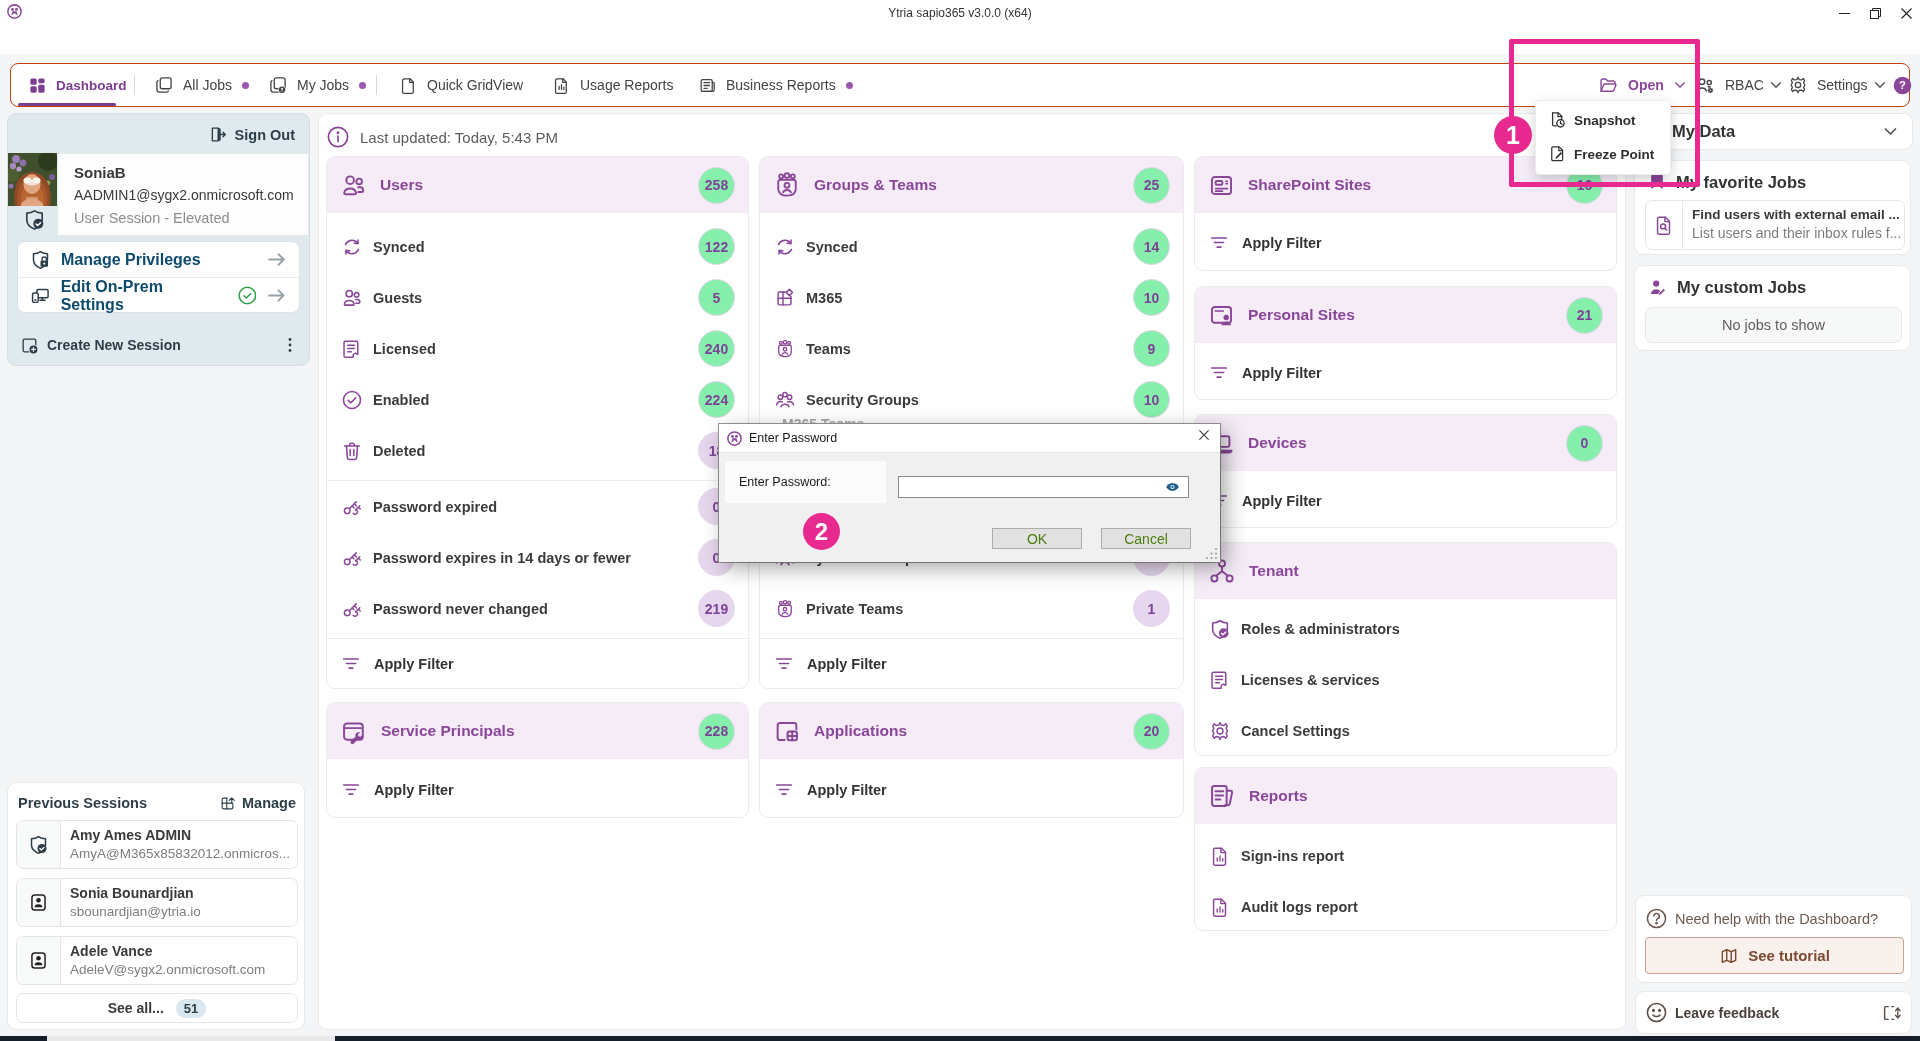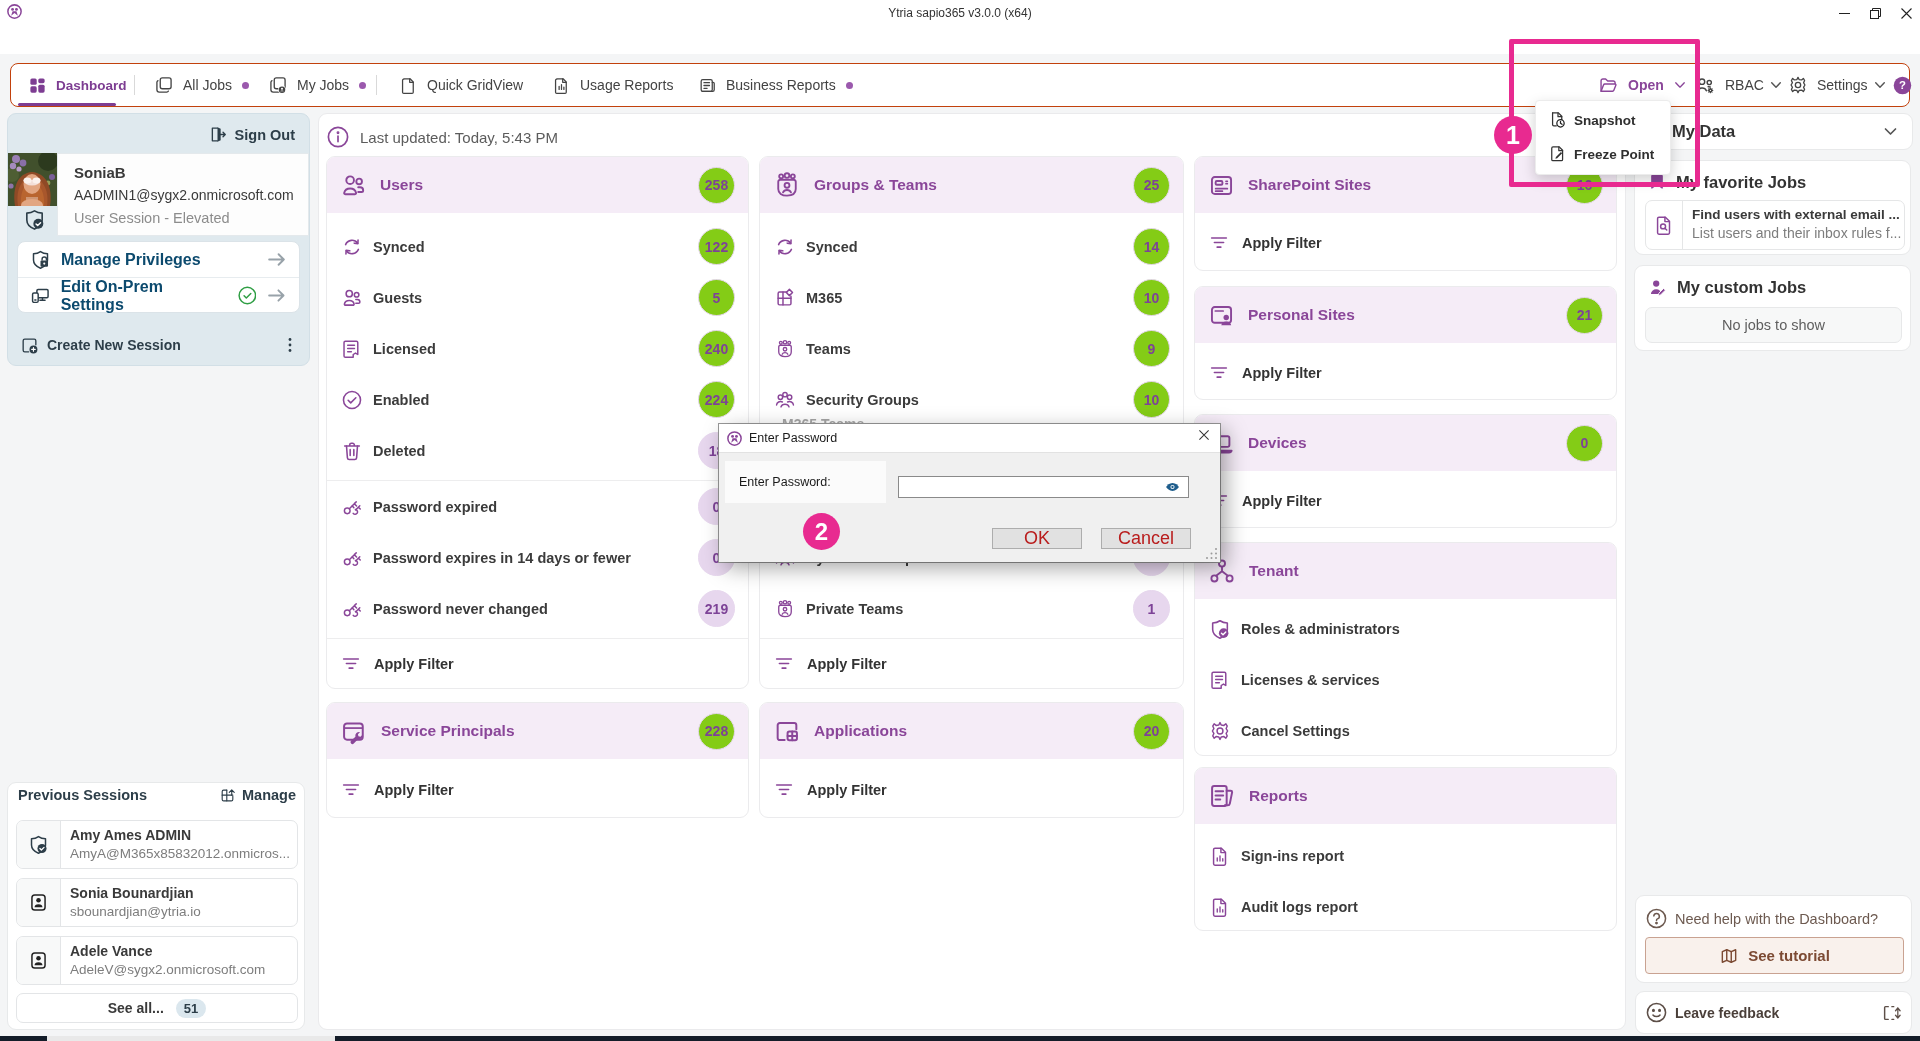--- a/index.html
+++ b/index.html
@@ -28,38 +28,38 @@
 #infopanel .n3 { position:absolute; left:16px; top:56px; font-size:14.5px; color:#8c8c8c; }
 #shieldme { position:absolute; left:15px; top:94px; }
 #mancard { position:absolute; left:9px; top:127px; width:283px; height:72px; background:#fff; border:1px solid #dbe3e8; border-radius:8px; }
 .manrow { position:absolute; left:0; width:100%; height:35px; display:flex; align-items:center; padding:0 12px; gap:10px; }
 .manrow .t { font-size:16px; font-weight:700; color:#0c4a6e; }
 #mancard .sep { position:absolute; left:0px; right:0px; top:35px; height:1px; background:#e7ecef; }
 #createrow { position:absolute; left:12px; top:216px; right:12px; height:30px; display:flex; align-items:center; gap:8px; }
 #createrow .t { font-size:14px; font-weight:700; color:#2d3e49; }
 
 #prevcard { left:7px; top:782px; width:298px; height:248px; background:#fff; border:1px solid #e7e9ea; border-radius:9px; }
-#prevhdr { position:absolute; left:10px; top:0; right:8px; height:24px; display:flex; align-items:center; }
+#prevhdr { position:absolute; left:10px; top:8px; right:8px; height:24px; display:flex; align-items:center; }
 #prevhdr .t1 { font-size:14.5px; font-weight:700; color:#2d3e49; }
 #prevhdr .mg { margin-left:auto; display:flex; align-items:center; gap:6px; font-size:14.5px; font-weight:700; color:#2d3e49; }
 .sessbox { position:absolute; left:8px; width:282px; height:49px; background:#fff; border:1px solid #e3e5e7; border-radius:7px; display:flex; }
 .sessbox .icell { width:44px; border-right:1px solid #e3e5e7; background:#f8f9f9; display:flex; align-items:center; justify-content:center; border-radius:7px 0 0 7px; }
 .sessbox .txt { padding:6px 0 0 9px; }
 .sessbox .nm { font-size:14px; font-weight:700; color:#3a3a3a; }
 .sessbox .em { font-size:13.5px; color:#7d7d7d; margin-top:3px; }
 #seeall { position:absolute; left:8px; top:210px; width:282px; height:30px; border:1px solid #e3e5e7; border-radius:7px; display:flex; align-items:center; justify-content:center; gap:12px; }
 #seeall .t { font-size:14px; font-weight:700; color:#3a3a3a; }
 #seeall .pill { background:#dbe7ee; color:#2d3e49; font-size:13px; font-weight:700; border-radius:10px; padding:2px 8px; }
 
 #main { left:318px; top:113px; width:1308px; height:917px; background:#fff; border:1px solid #eaeaec; border-radius:9px; }
 #lastupd { position:absolute; left:8px; top:12px; display:flex; align-items:center; gap:11px; font-size:15px; color:#5c5c5c; }
 .card { position:absolute; background:#fff; border:1px solid #ebebed; border-radius:9px; }
 .chdr { height:56px; background:#f5ecf7; border-radius:8px 8px 0 0; display:flex; align-items:center; padding:0 13px; }
 .chdr .t { font-size:15.5px; font-weight:700; color:#8a4699; margin-left:13px; }
-.badge { width:37px; height:37px; border-radius:50%; background:#84cc16; border:1px solid #e5d7ec; color:#7d4397; font-weight:600; font-size:14px; display:flex; align-items:center; justify-content:center; flex:none; }
+.badge { width:37px; height:37px; border-radius:50%; background:#86efac; border:1px solid #e5d7ec; color:#7d4397; font-weight:600; font-size:14px; display:flex; align-items:center; justify-content:center; flex:none; }
 .badge.fill { background:#e7d7ee; border-color:#e7d7ee; }
 .chdr .badge { margin-left:auto; }
 .rows { padding-top:8px; }
 .row { height:51px; display:flex; align-items:center; padding:0 13px; }
 .row .ic { width:24px; display:flex; justify-content:center; margin-right:9px; flex:none; }
 .row .lbl { font-size:14.5px; font-weight:700; color:#3b3b3b; }
 .row .badge { margin-left:auto; }
 .csep { height:1px; background:#ededee; margin:4px 0 0 0; }
 .applyrow { height:50px; display:flex; align-items:center; padding:0 13px; }
 .applyrow .lbl { font-size:14.5px; font-weight:700; color:#333; margin-left:12px; }
@@ -72,21 +72,21 @@
 .numbadge { border-radius:50%; background:#e82a90; color:#fff; font-weight:700; display:flex; align-items:center; justify-content:center; z-index:50; }
 
 #dlgshadow { left:719px; top:424px; width:501px; height:138px; box-shadow:6px 6px 20px rgba(0,0,0,.35), 0 0 0 1px #9a9a9a; background:#f0f0f0; z-index:30; }
 #dlgtitle { position:absolute; left:0; top:0; width:100%; height:29px; background:#fff; border-bottom:1px solid #e2e2e2; display:flex; align-items:center; padding:0 8px; }
 #dlgtitle .t { font-size:12.5px; color:#1a1a1a; margin-left:7px; }
 #dlgx { position:absolute; right:10px; top:5px; font-size:15px; color:#333; }
 #dlglabelband { position:absolute; left:6px; top:37px; width:161px; height:42px; background:#fbfbfb; }
 #dlglabel { position:absolute; left:20px; top:51px; font-size:12.5px; color:#1a1a1a; }
 #dlginput { position:absolute; left:179px; top:52px; width:291px; height:22px; background:#fff; border:1px solid #8a8a8a; }
 #dlgeye { position:absolute; right:8px; top:3px; }
-.dlgbtn { position:absolute; top:104px; width:90px; height:21px; background:#e1e1e1; border:1px solid #adadad; font-size:18px; color:#b91c1c; display:flex; align-items:center; justify-content:center; }
+.dlgbtn { position:absolute; top:104px; width:90px; height:21px; background:#e1e1e1; border:1px solid #adadad; font-size:14px; color:#4d7c0f; display:flex; align-items:center; justify-content:center; }
 
 #strip { left:0; top:1036px; width:1920px; height:5px; background:#141d29; }
 #striplight { left:47px; top:1036px; width:288px; height:5px; background:#e9e9e9; }
 </style>
 </head>
 <body>
 <svg width="0" height="0" style="position:absolute">
 <defs>
 <g id="logo">
         <circle cx="12" cy="12" r="10.6" fill="#fff" stroke="#8a4699" stroke-width="2.4"></circle>

